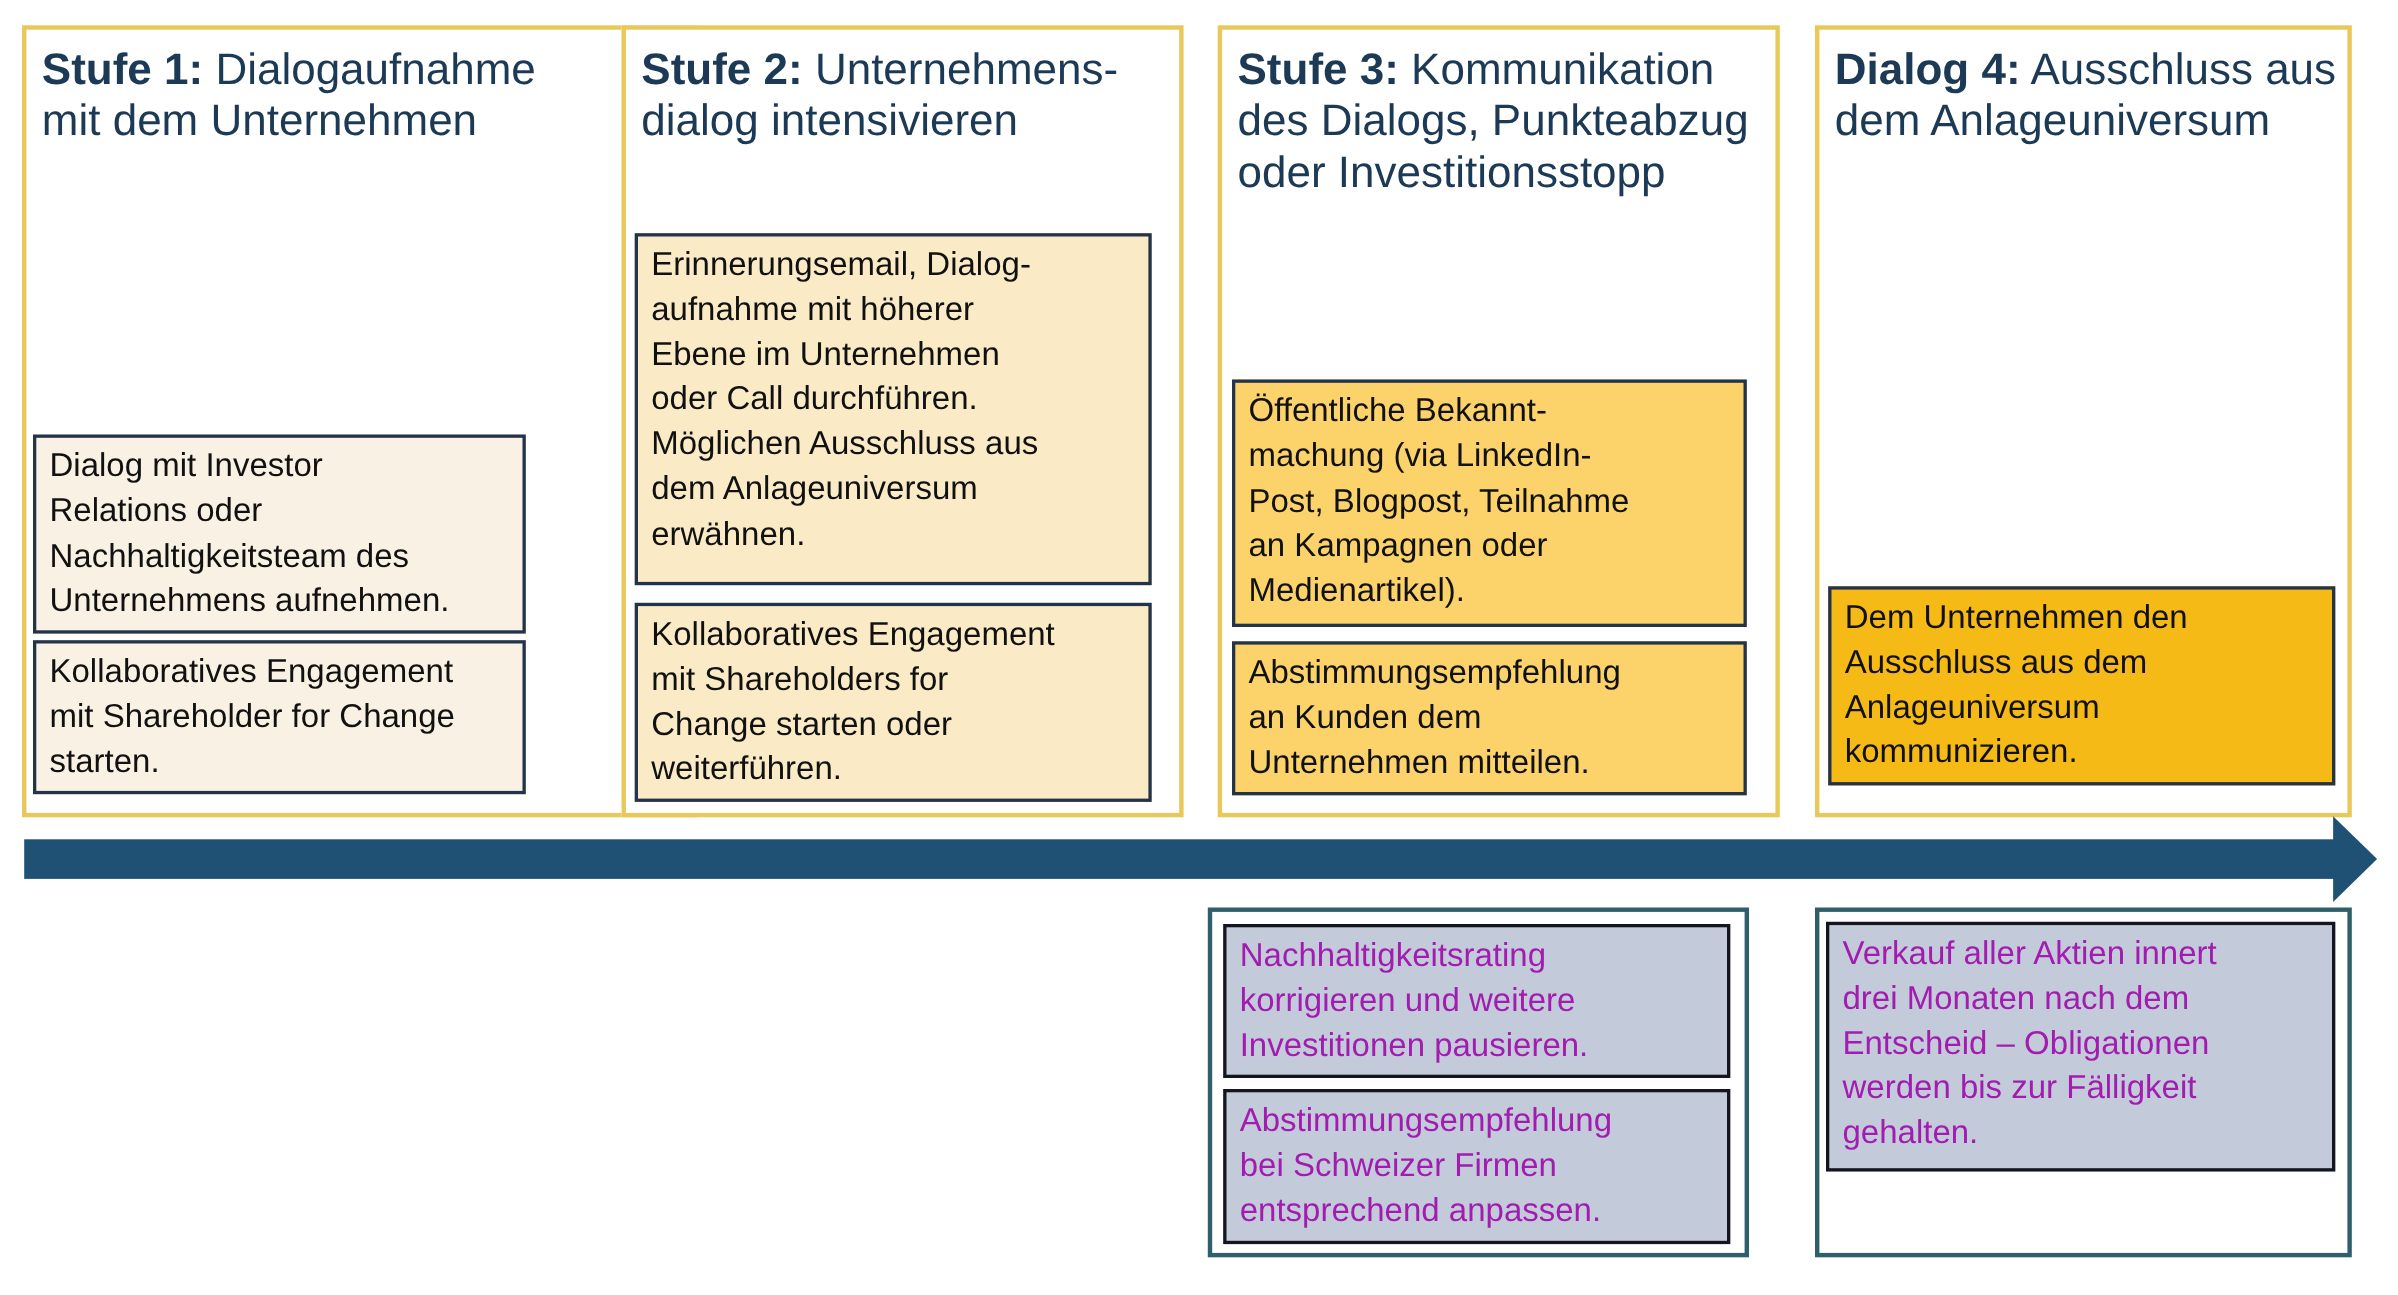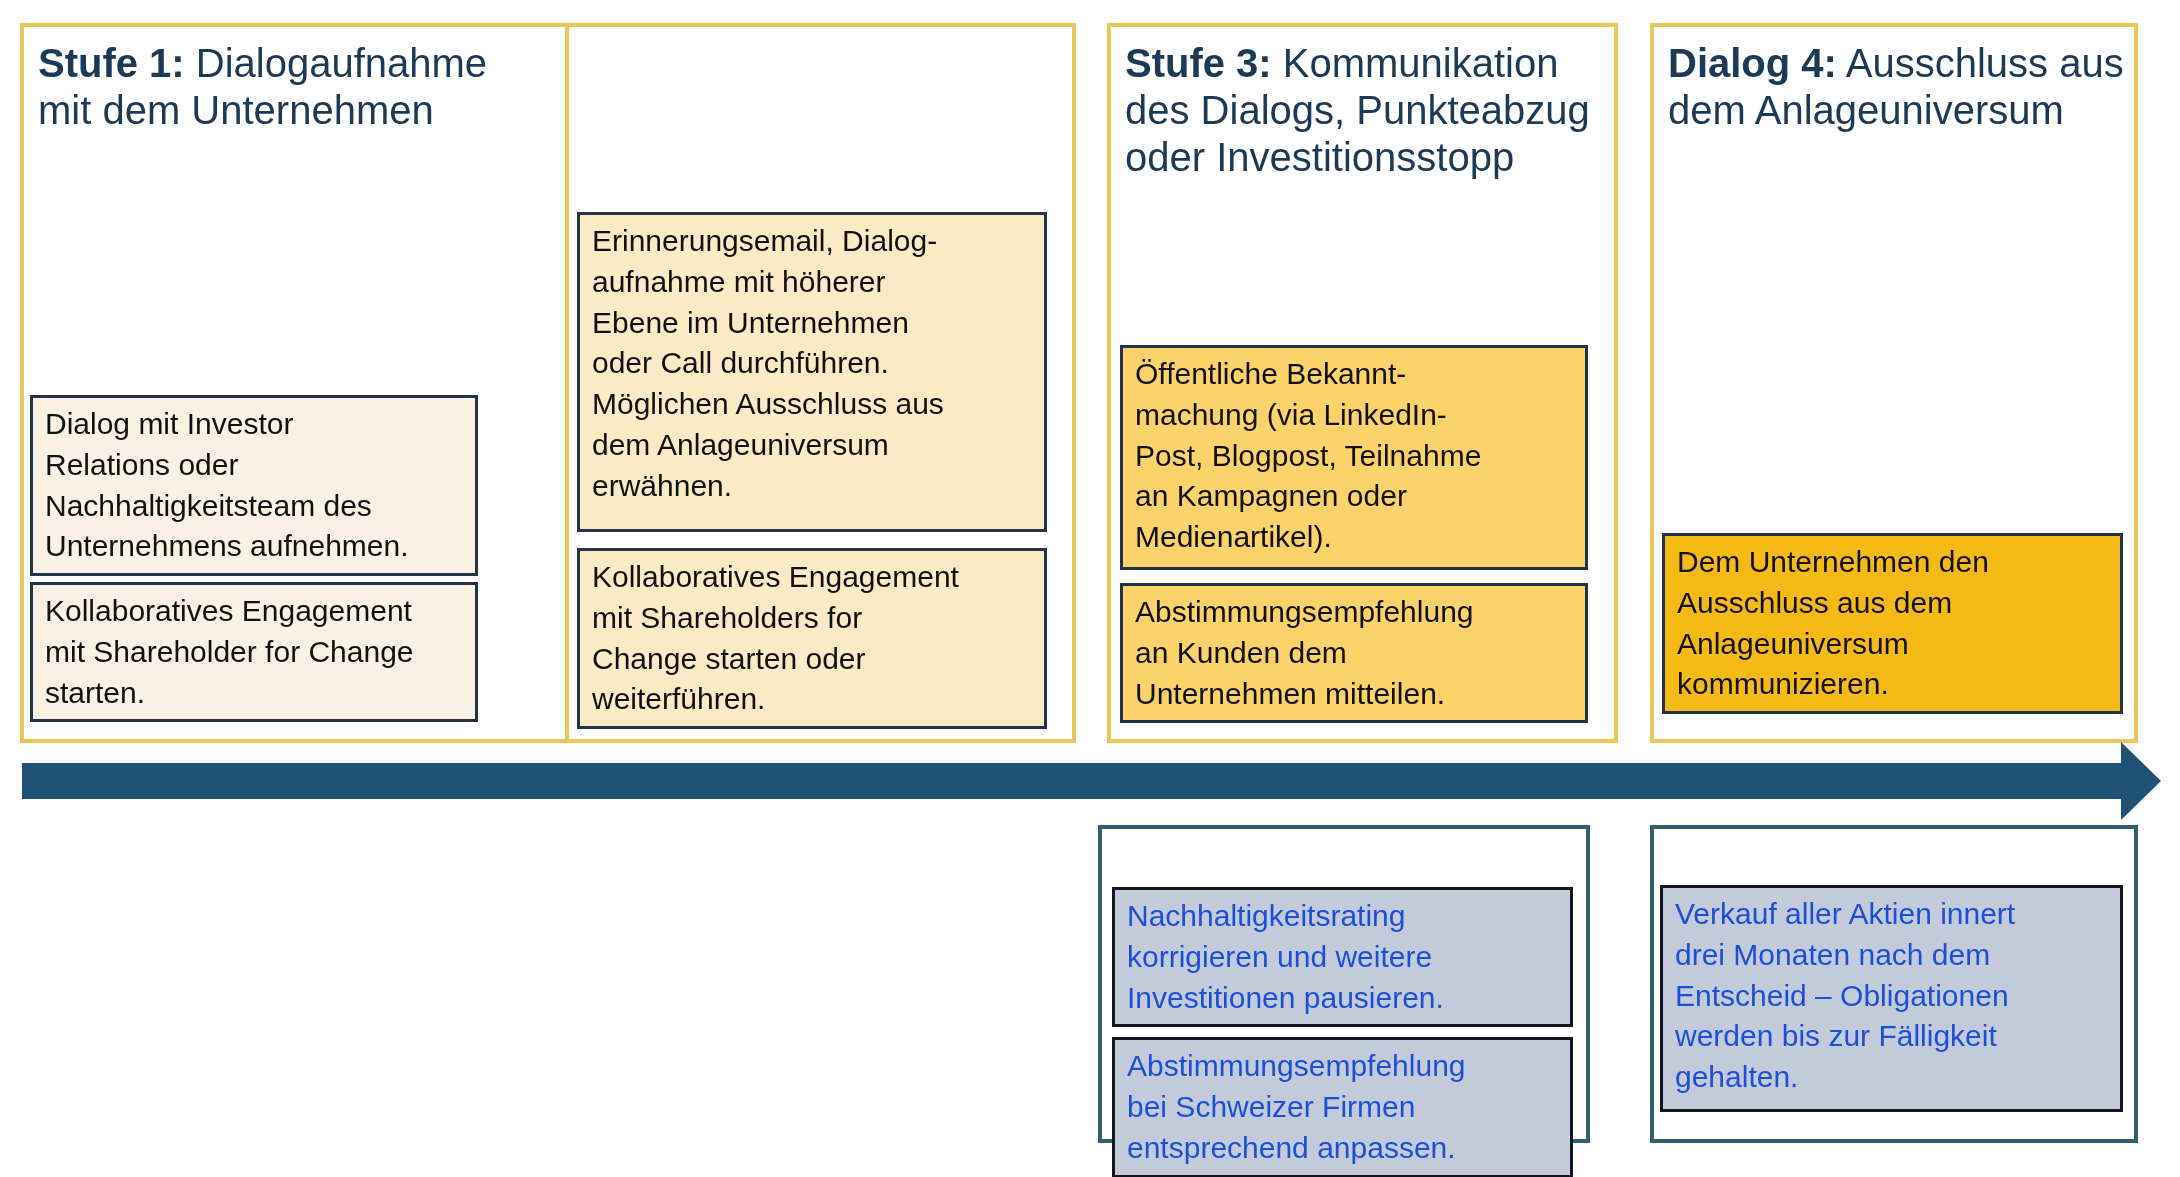--- a/index.html
+++ b/index.html
@@ -51,21 +51,21 @@
   .panel{
     position:absolute;top:825px;height:318px;box-sizing:border-box;
     border:4px solid #2e5f6b;background:#ffffff;
   }
   .p3{left:1098px;width:492px;}
   .p4{left:1650px;width:488px;}
   .gbox{
     position:absolute;box-sizing:border-box;
     border:3px solid #15151f;background:#c3cbda;
     padding:6px 12px;font-size:30px;line-height:1.36;
-    white-space:pre-line;color:#1d4ed8;margin-top:47px;
+    white-space:pre-line;color:#a21caf;
   }
   .p3b1{left:10px;top:11px;width:461px;min-height:140px;}
   .p3b2{left:10px;top:161px;width:461px;min-height:141px;}
   .p4b1{left:6px;top:9px;width:463px;min-height:227px;}
 </style>
 </head>
 <body>
 
 <div class="canvas">
 
@@ -75,20 +75,22 @@
     <div class="abox fill1 c1b1">Dialog mit Investor
 Relations oder
 Nachhaltigkeitsteam des
 Unternehmens aufnehmen.</div>
     <div class="abox fill1 c1b2">Kollaboratives Engagement
 mit Shareholder for Change
 starten.</div>
   </div>
 
   <div class="stage-col col2">
+    <div class="stage-title"><span class="tp">Stufe 2:</span><span> Unternehmens-
+dialog intensivieren</span></div>
     <div class="abox fill2 c2b1">Erinnerungsemail, Dialog-
 aufnahme mit höherer
 Ebene im Unternehmen
 oder Call durchführen.
 Möglichen Ausschluss aus
 dem Anlageuniversum
 erwähnen.</div>
     <div class="abox fill2 c2b2">Kollaboratives Engagement
 mit Shareholders for
 Change starten oder

